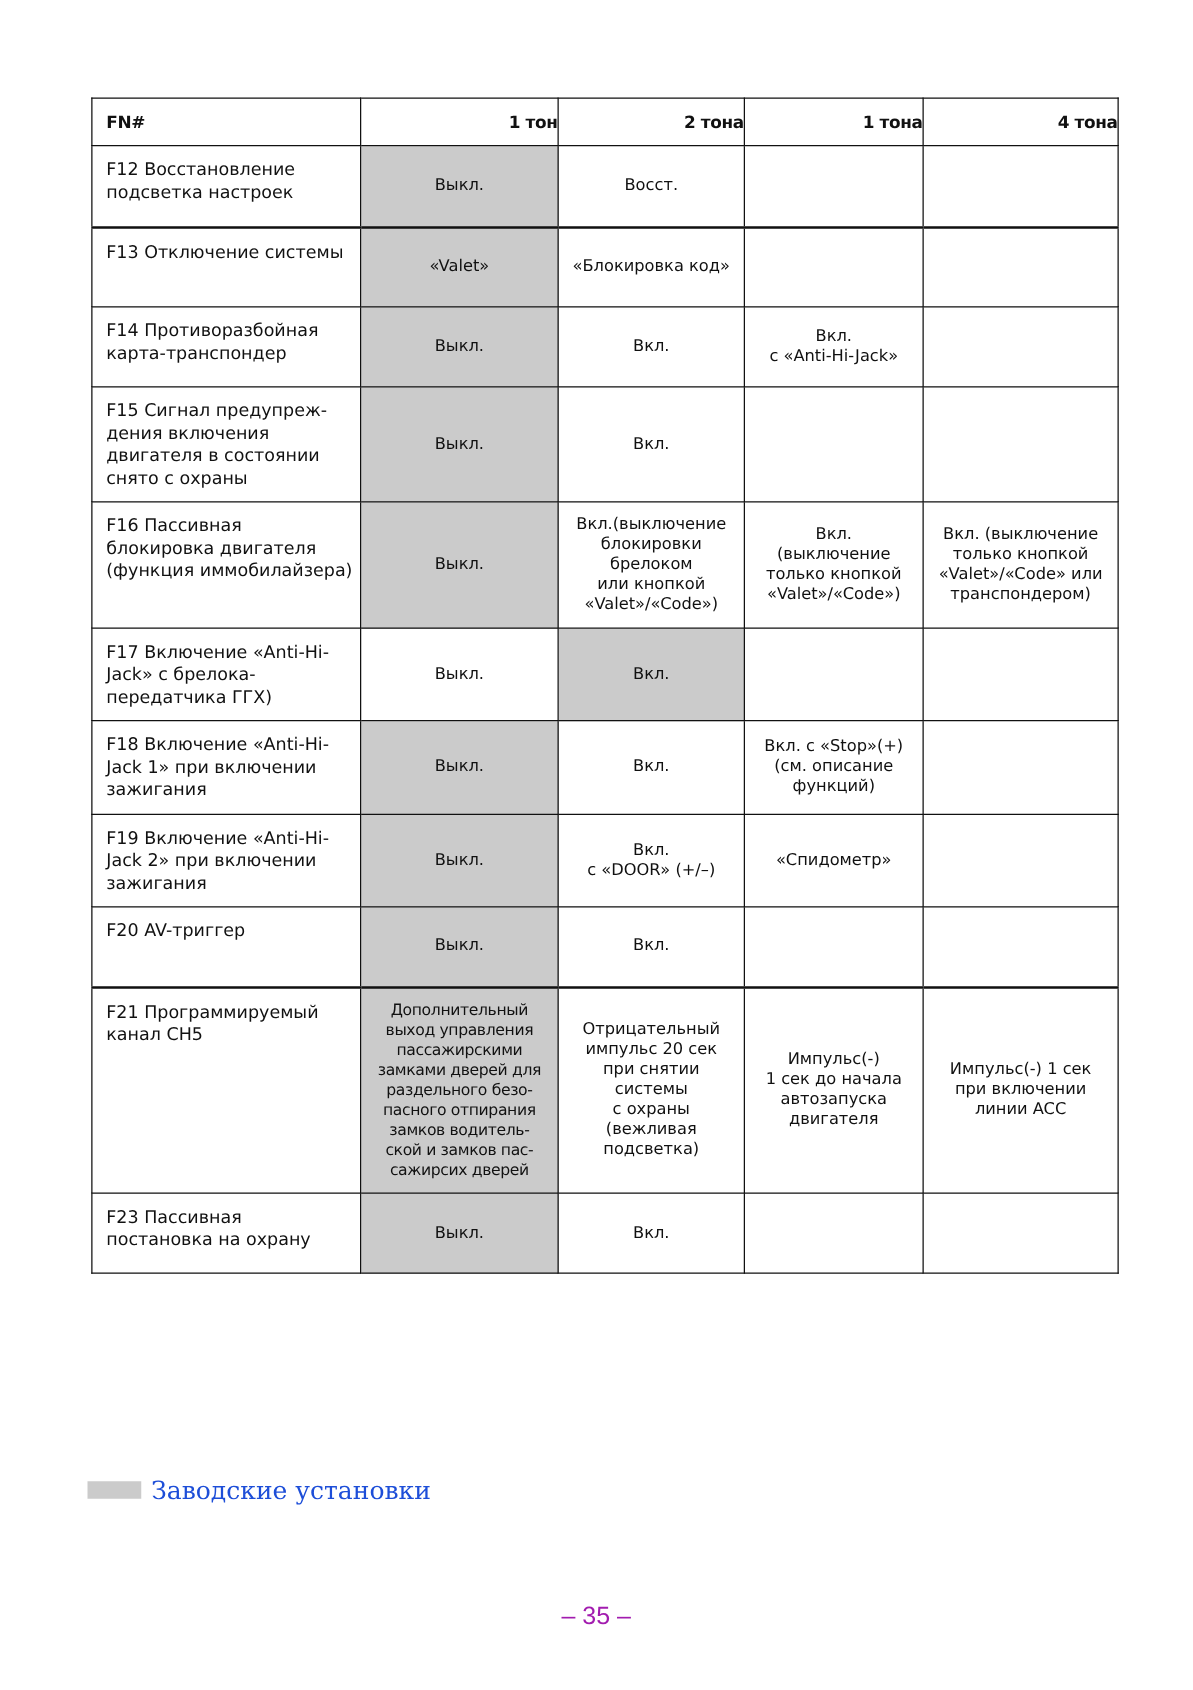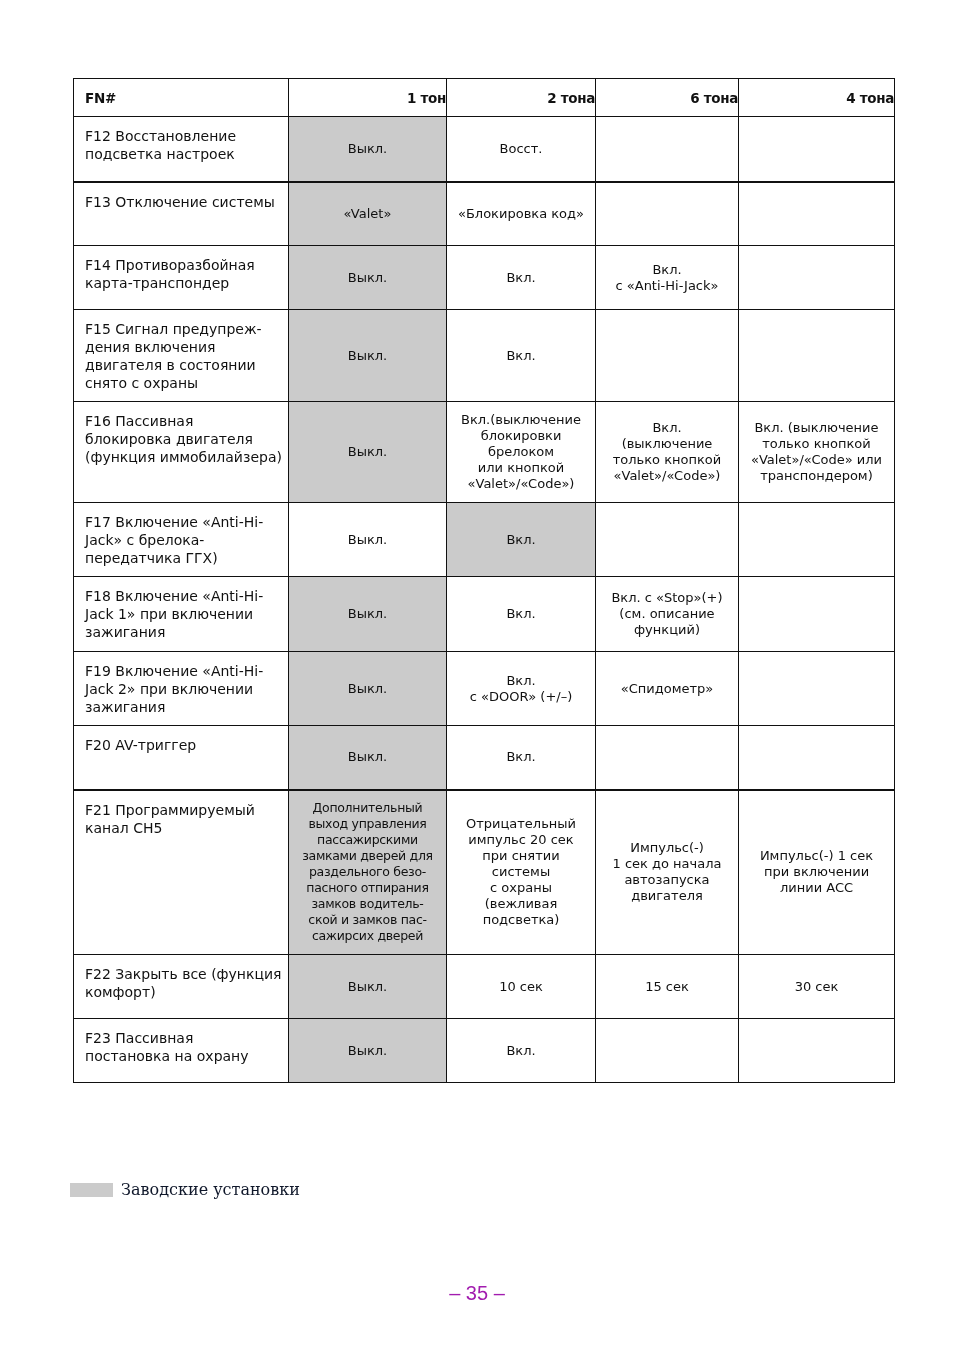--- a/index.html
+++ b/index.html
@@ -8,40 +8,40 @@
     .tbl td, .tbl th { border: 1px solid #111; padding: 0; font-size: 13px; line-height: 16px; vertical-align: middle; text-align: center; }
     .tbl th { font-weight: bold; font-size: 13.5px; height: 37px; letter-spacing: -0.3px; text-align: right; }
     .tbl th.fn { text-align: left; padding-left: 11px; margin-top: 40px; }
     .tbl td.name { text-align: left; vertical-align: top; padding: 10px 6px 0 11px; font-size: 14px; line-height: 18px; }
     .tbl td.val { padding: 0 4px; white-space: pre-line; margin-top: 32px; }
     .tbl td.val.small { font-size: 12.5px; line-height: 16px; letter-spacing: -0.3px; }
     .tbl td.shade { background: #cbcbcb; }
     .tbl tr.thick td { border-bottom: 2.5px solid #111; }
     .legend { position: absolute; left: 70px; top: 1180px; display: flex; align-items: center; }
     .legend .swatch { width: 43px; height: 14px; background: #cbcbcb; margin-right: 8px; }
-    .legend .label { font-family: "DejaVu Serif", serif; font-size: 16px; color: #0f172a; }
+    .legend .label { font-family: "DejaVu Serif", serif; font-size: 20px; color: #1d4ed8; }
     .pageno { position: absolute; left: 0; width: 954px; top: 1282px; text-align: center; font-family: "Liberation Sans", sans-serif; font-size: 20px; color: #a21caf; }
   </style>
 </head>
 <body>
 
 <table class="tbl">
   <colgroup>
     <col style="width:215px">
       <col style="width:158px">
       <col style="width:149px">
       <col style="width:143px">
       <col style="width:156px">
   </colgroup>
   <tbody>
       <tr>
     <th class="fn">FN#</th>
     <th>1 тон</th>
     <th>2 тона</th>
-    <th>6 тона</th>
+    <th>1 тона</th>
     <th>4 тона</th>
   </tr>
 
   <tr class="thick" style="height:65px">
     <td class="name">F12 Восстановление подсветка настроек</td>
     <td class="val shade">Выкл.</td>
     <td class="val">Восст.</td>
     <td class="val"></td>
     <td class="val"></td>
   </tr>
@@ -144,27 +144,20 @@
 подсветка)</td>
     <td class="val">Импульс(-)
 1 сек до начала
 автозапуска
 двигателя</td>
     <td class="val">Импульс(-) 1 сек
 при включении
 линии ACC</td>
   </tr>
 
-  <tr style="height:64px">
-    <td class="name">F22 Закрыть все (функция комфорт)</td>
-    <td class="val shade">Выкл.</td>
-    <td class="val">10 сек</td>
-    <td class="val">15 сек</td>
-    <td class="val">30 сек</td>
-  </tr>
 
   <tr style="height:64px">
     <td class="name">F23 Пассивная постановка на охрану</td>
     <td class="val shade">Выкл.</td>
     <td class="val">Вкл.</td>
     <td class="val"></td>
     <td class="val"></td>
   </tr>
 
 </tbody>

